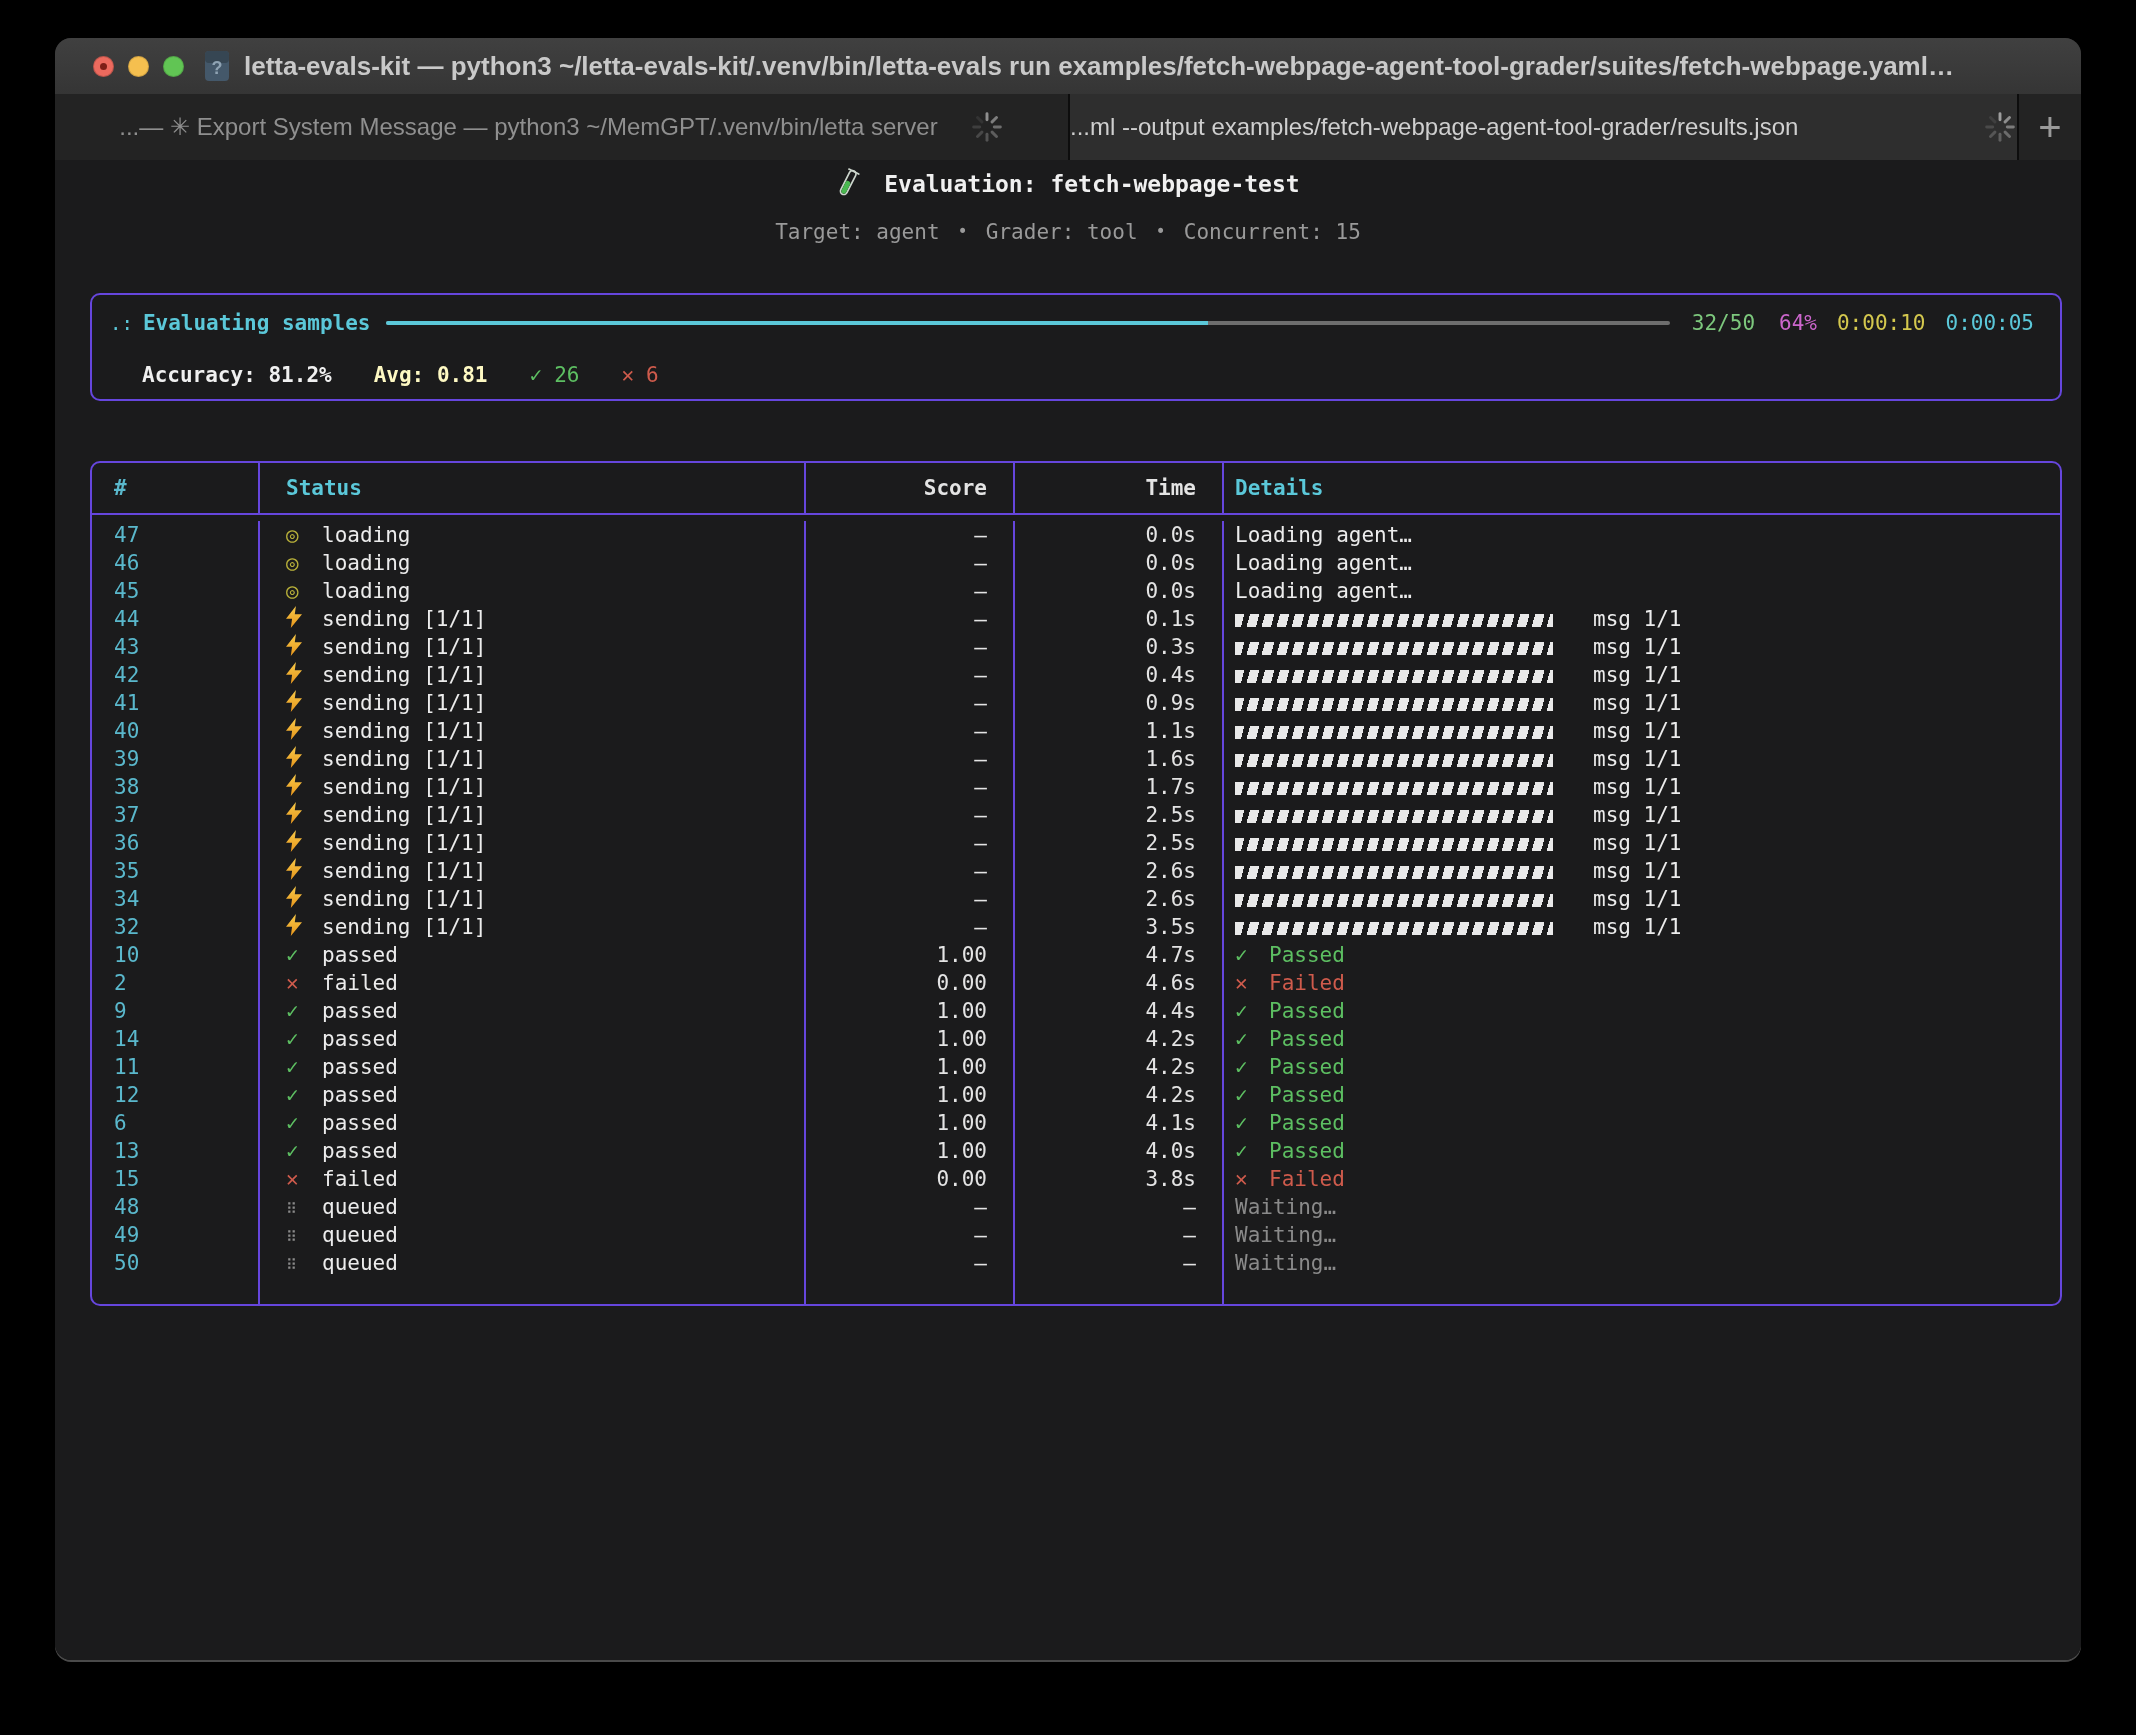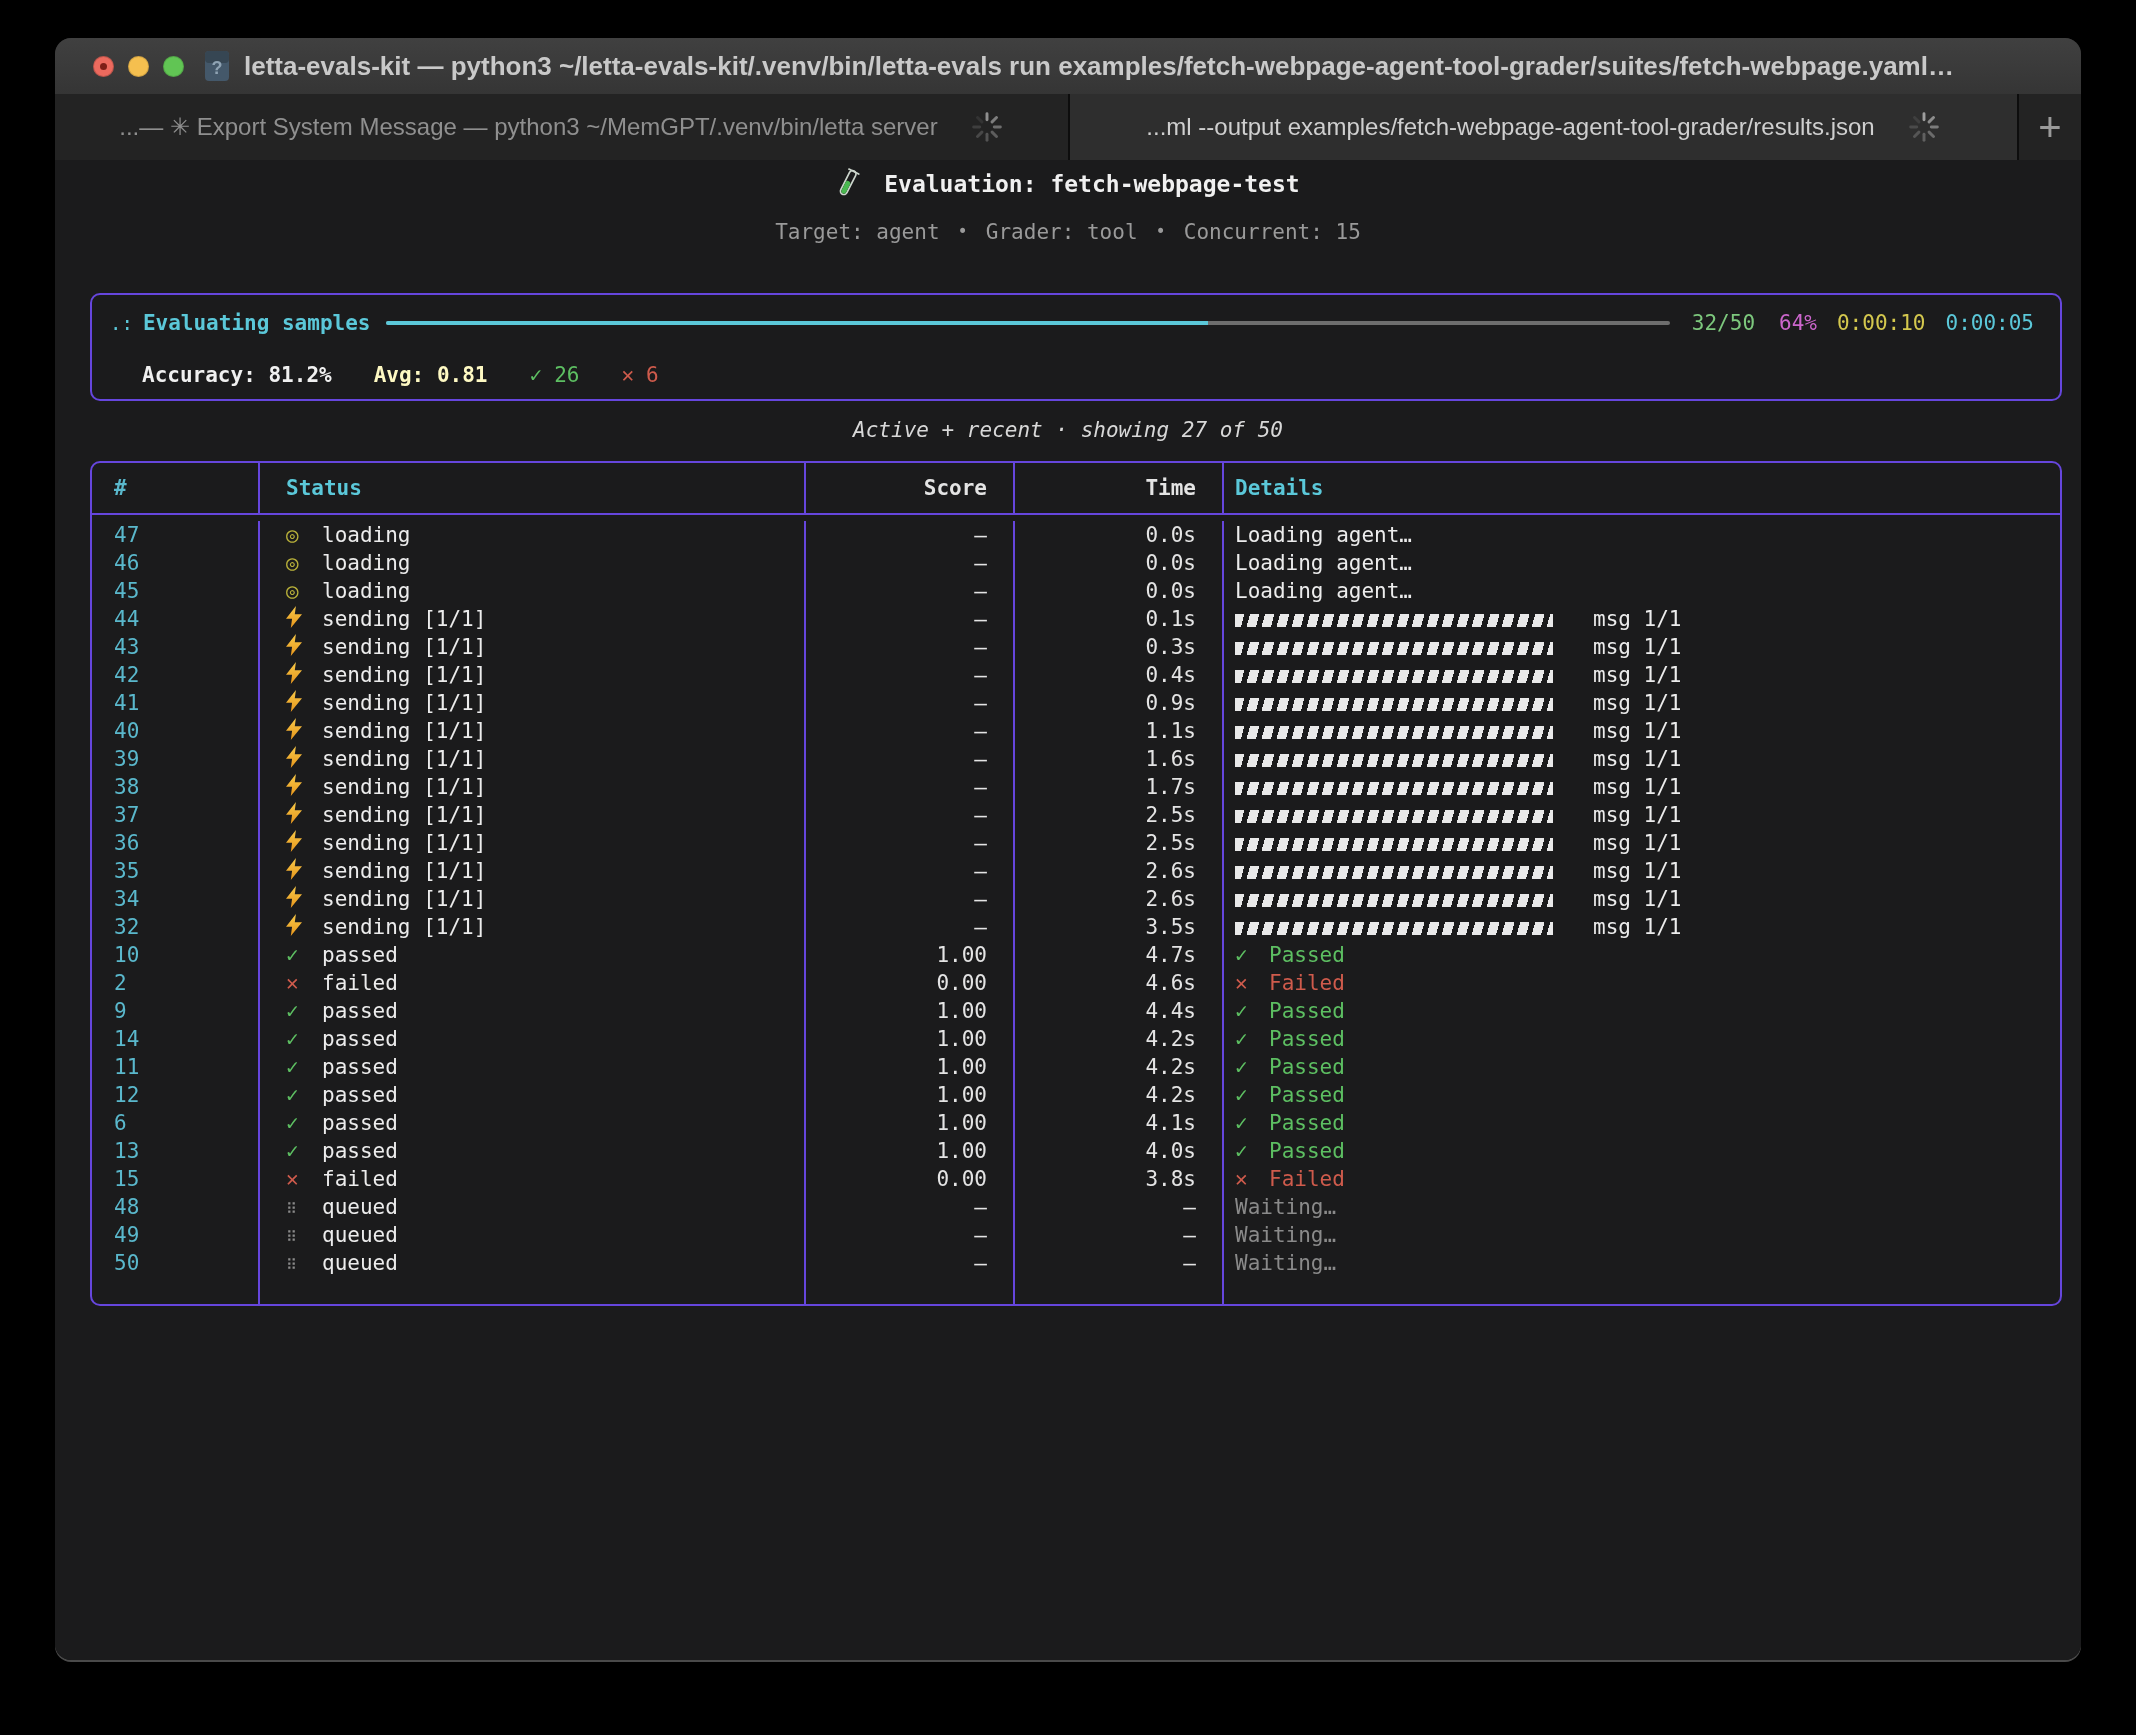--- a/index.html
+++ b/index.html
@@ -27,21 +27,21 @@
     gap:12px;margin-left:18px;overflow:hidden;padding-right:24px;}
   .win-title{color:#c9c9c9;font-weight:bold;font-size:26px;white-space:nowrap;
     overflow:hidden;}
 
   
   .tabbar{position:absolute;left:0;top:56px;right:0;height:66px;background:#141414;
     display:flex;}
   .tab{display:flex;align-items:center;justify-content:center;gap:32px;
     font-size:24px;white-space:nowrap;overflow:hidden;}
   .tab.inactive{width:1013px;background:#232323;color:#8f8f8f;border-right:2px solid #0d0d0d;}
-  .tab.active{width:947px;background:#2e2e2e;color:#cfcfcf;}
+  .tab.active{width:947px;background:#2e2e2e;color:#cfcfcf;justify-content:space-between;}
   .newtab{width:62px;background:#232323;border-left:2px solid #0d0d0d;color:#9a9a9a;
     display:flex;align-items:center;justify-content:center;font-size:40px;font-weight:300;}
   .spinner{width:34px;height:34px;flex:0 0 auto;}
 
   
   .term{position:absolute;left:0;top:122px;right:0;bottom:0;background:#1b1b1c;
     border-radius:0 0 16px 16px;font-family:"DejaVu Sans Mono",monospace;
     font-size:21px;color:var(--fg);}
   .centered{position:absolute;left:0;width:100%;text-align:center;}
   .eval-title{top:8px;font-weight:bold;color:#f0f0f0;font-size:23px;}
@@ -198,21 +198,20 @@
         <span class="p-eta">0:00:05</span>
       </div>
       <div class="p-line2">
         <span class="p-acc"><span>Accuracy:</span> <span>81.2%</span></span>
         <span class="p-avg"><span>Avg:</span> <span>0.81</span></span>
         <span class="p-pass"><span>✓</span><span class="cnt">26</span></span>
         <span class="p-fail"><span>✕</span><span class="cnt">6</span></span>
       </div>
     </div>
 
-    <div class="centered filter-line">Active + recent · showing 27 of 50</div>
 
     <div class="etable">
       <div class="thead">
         <div class="c c-num">#</div>
         <div class="c c-status">Status</div>
         <div class="c c-score">Score</div>
         <div class="c c-time">Time</div>
         <div class="c c-details">Details</div>
       </div>
       <div class="tbody">

